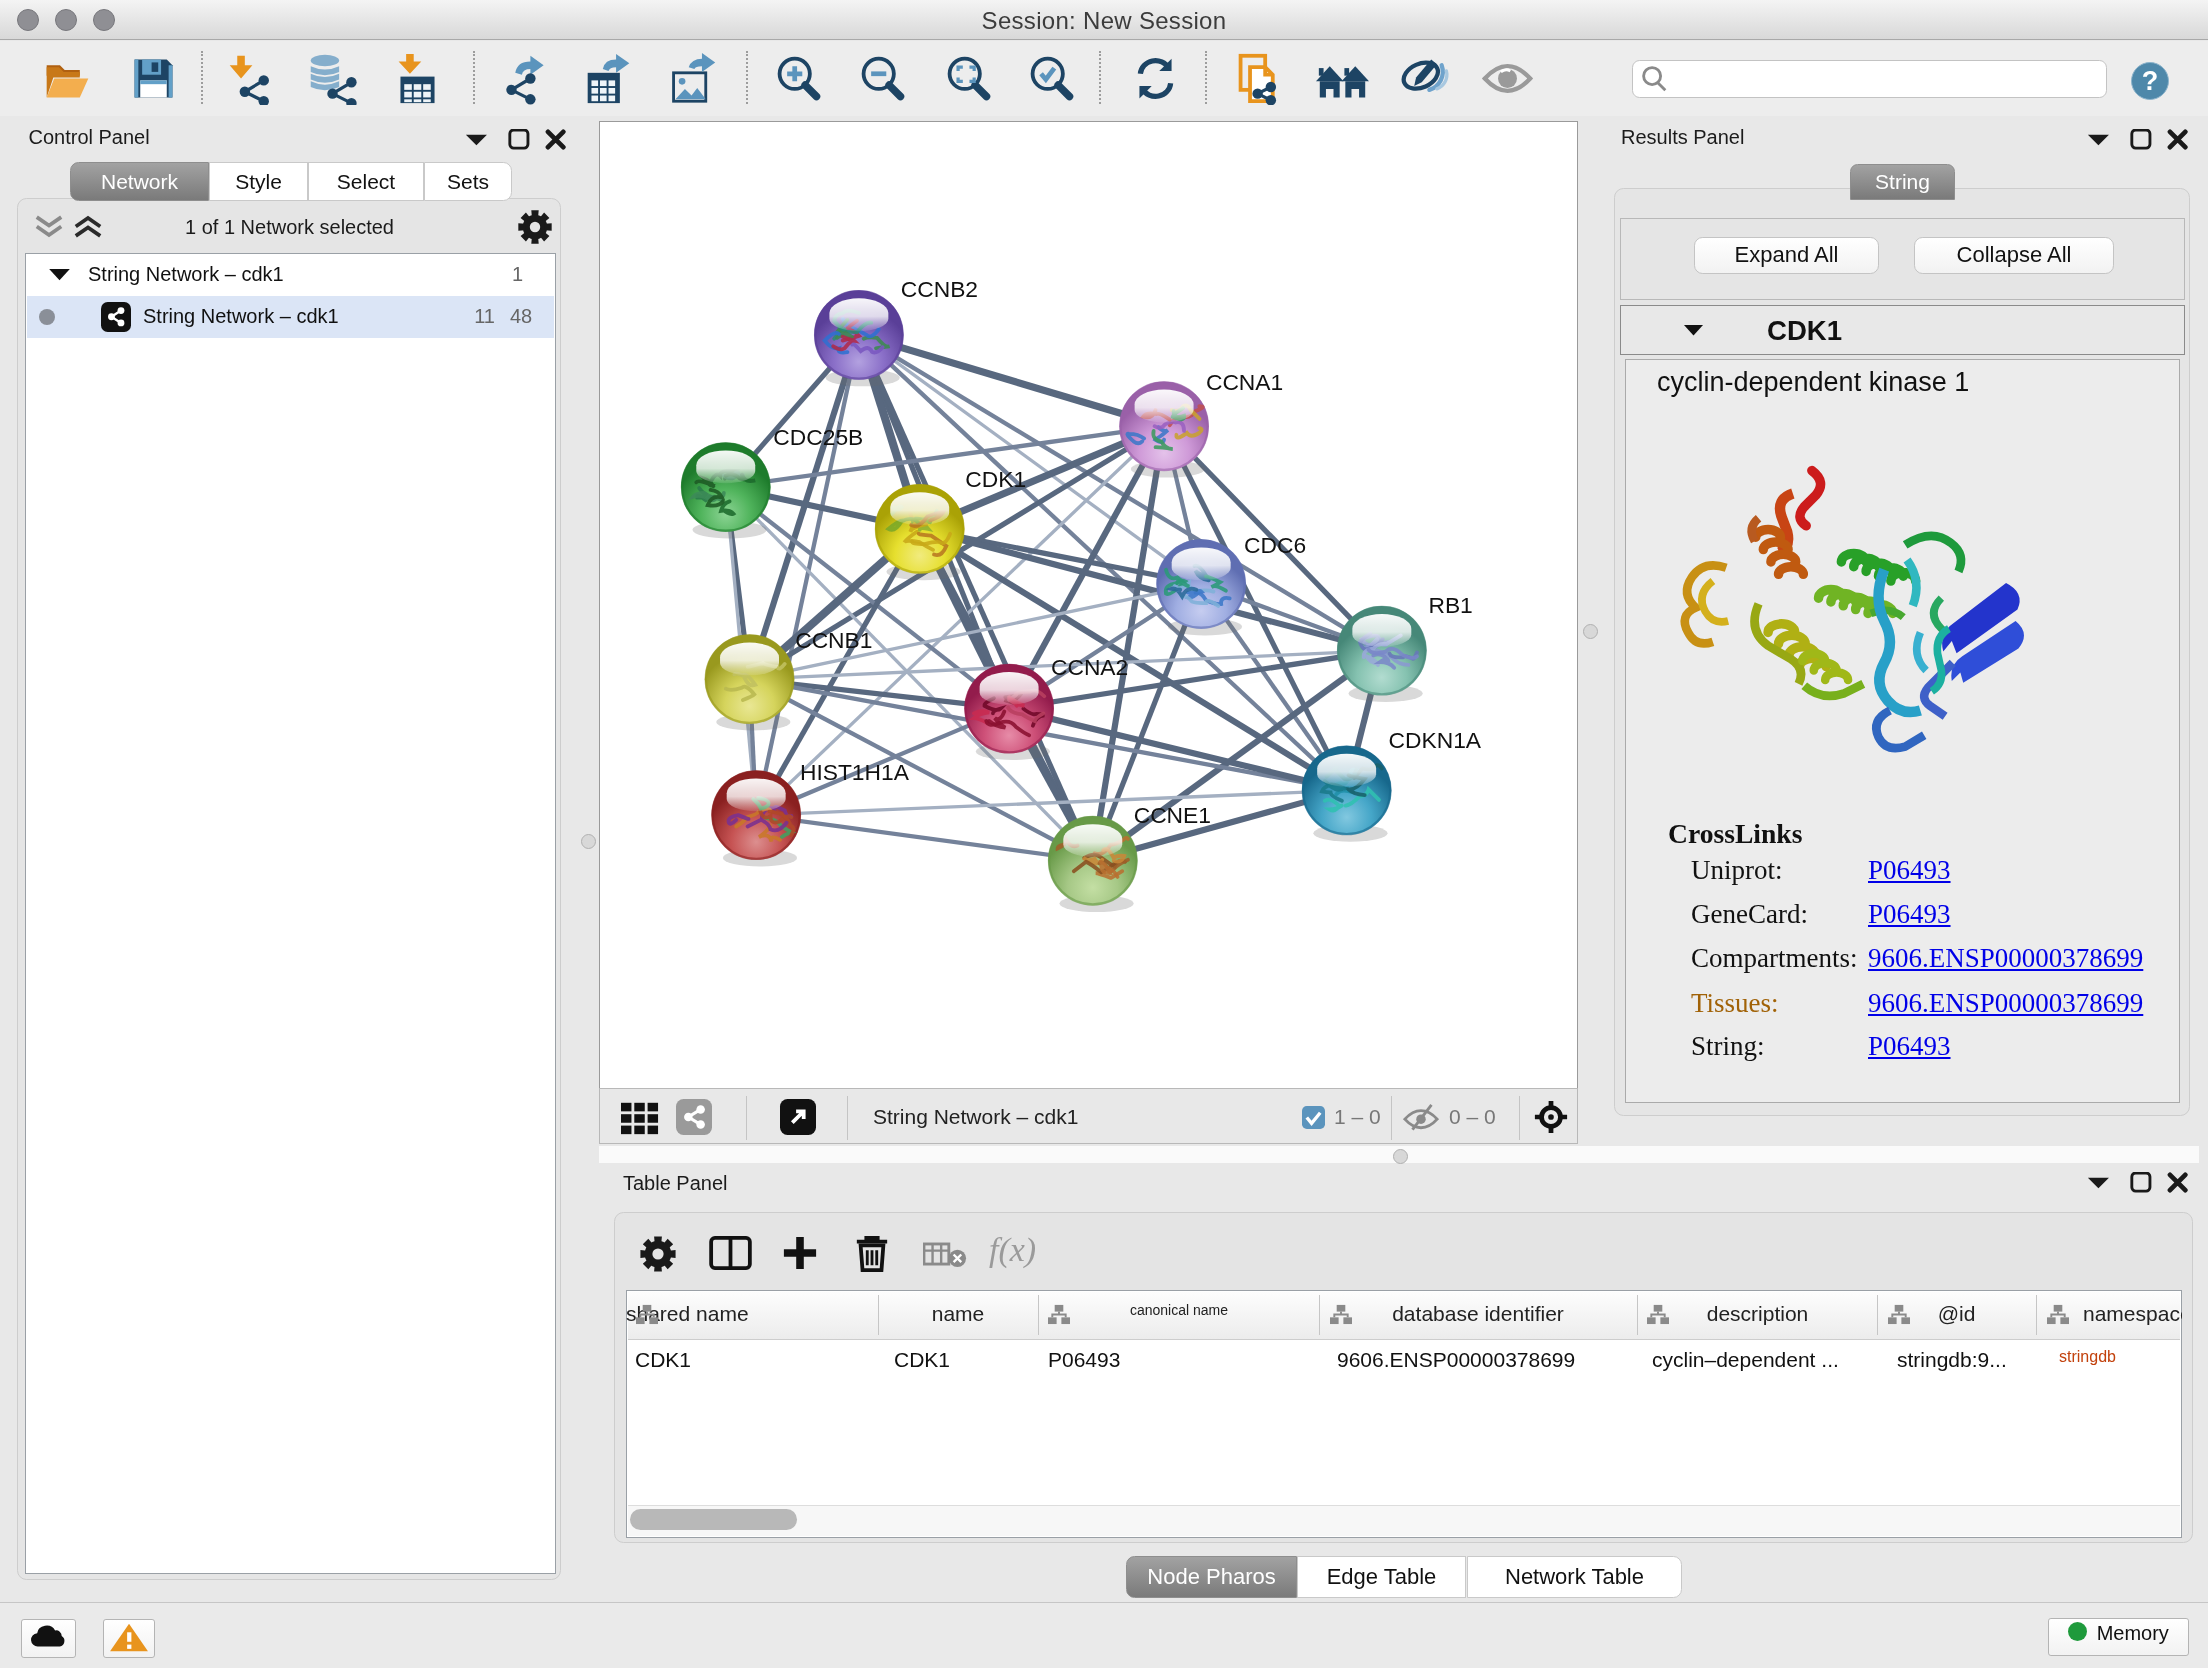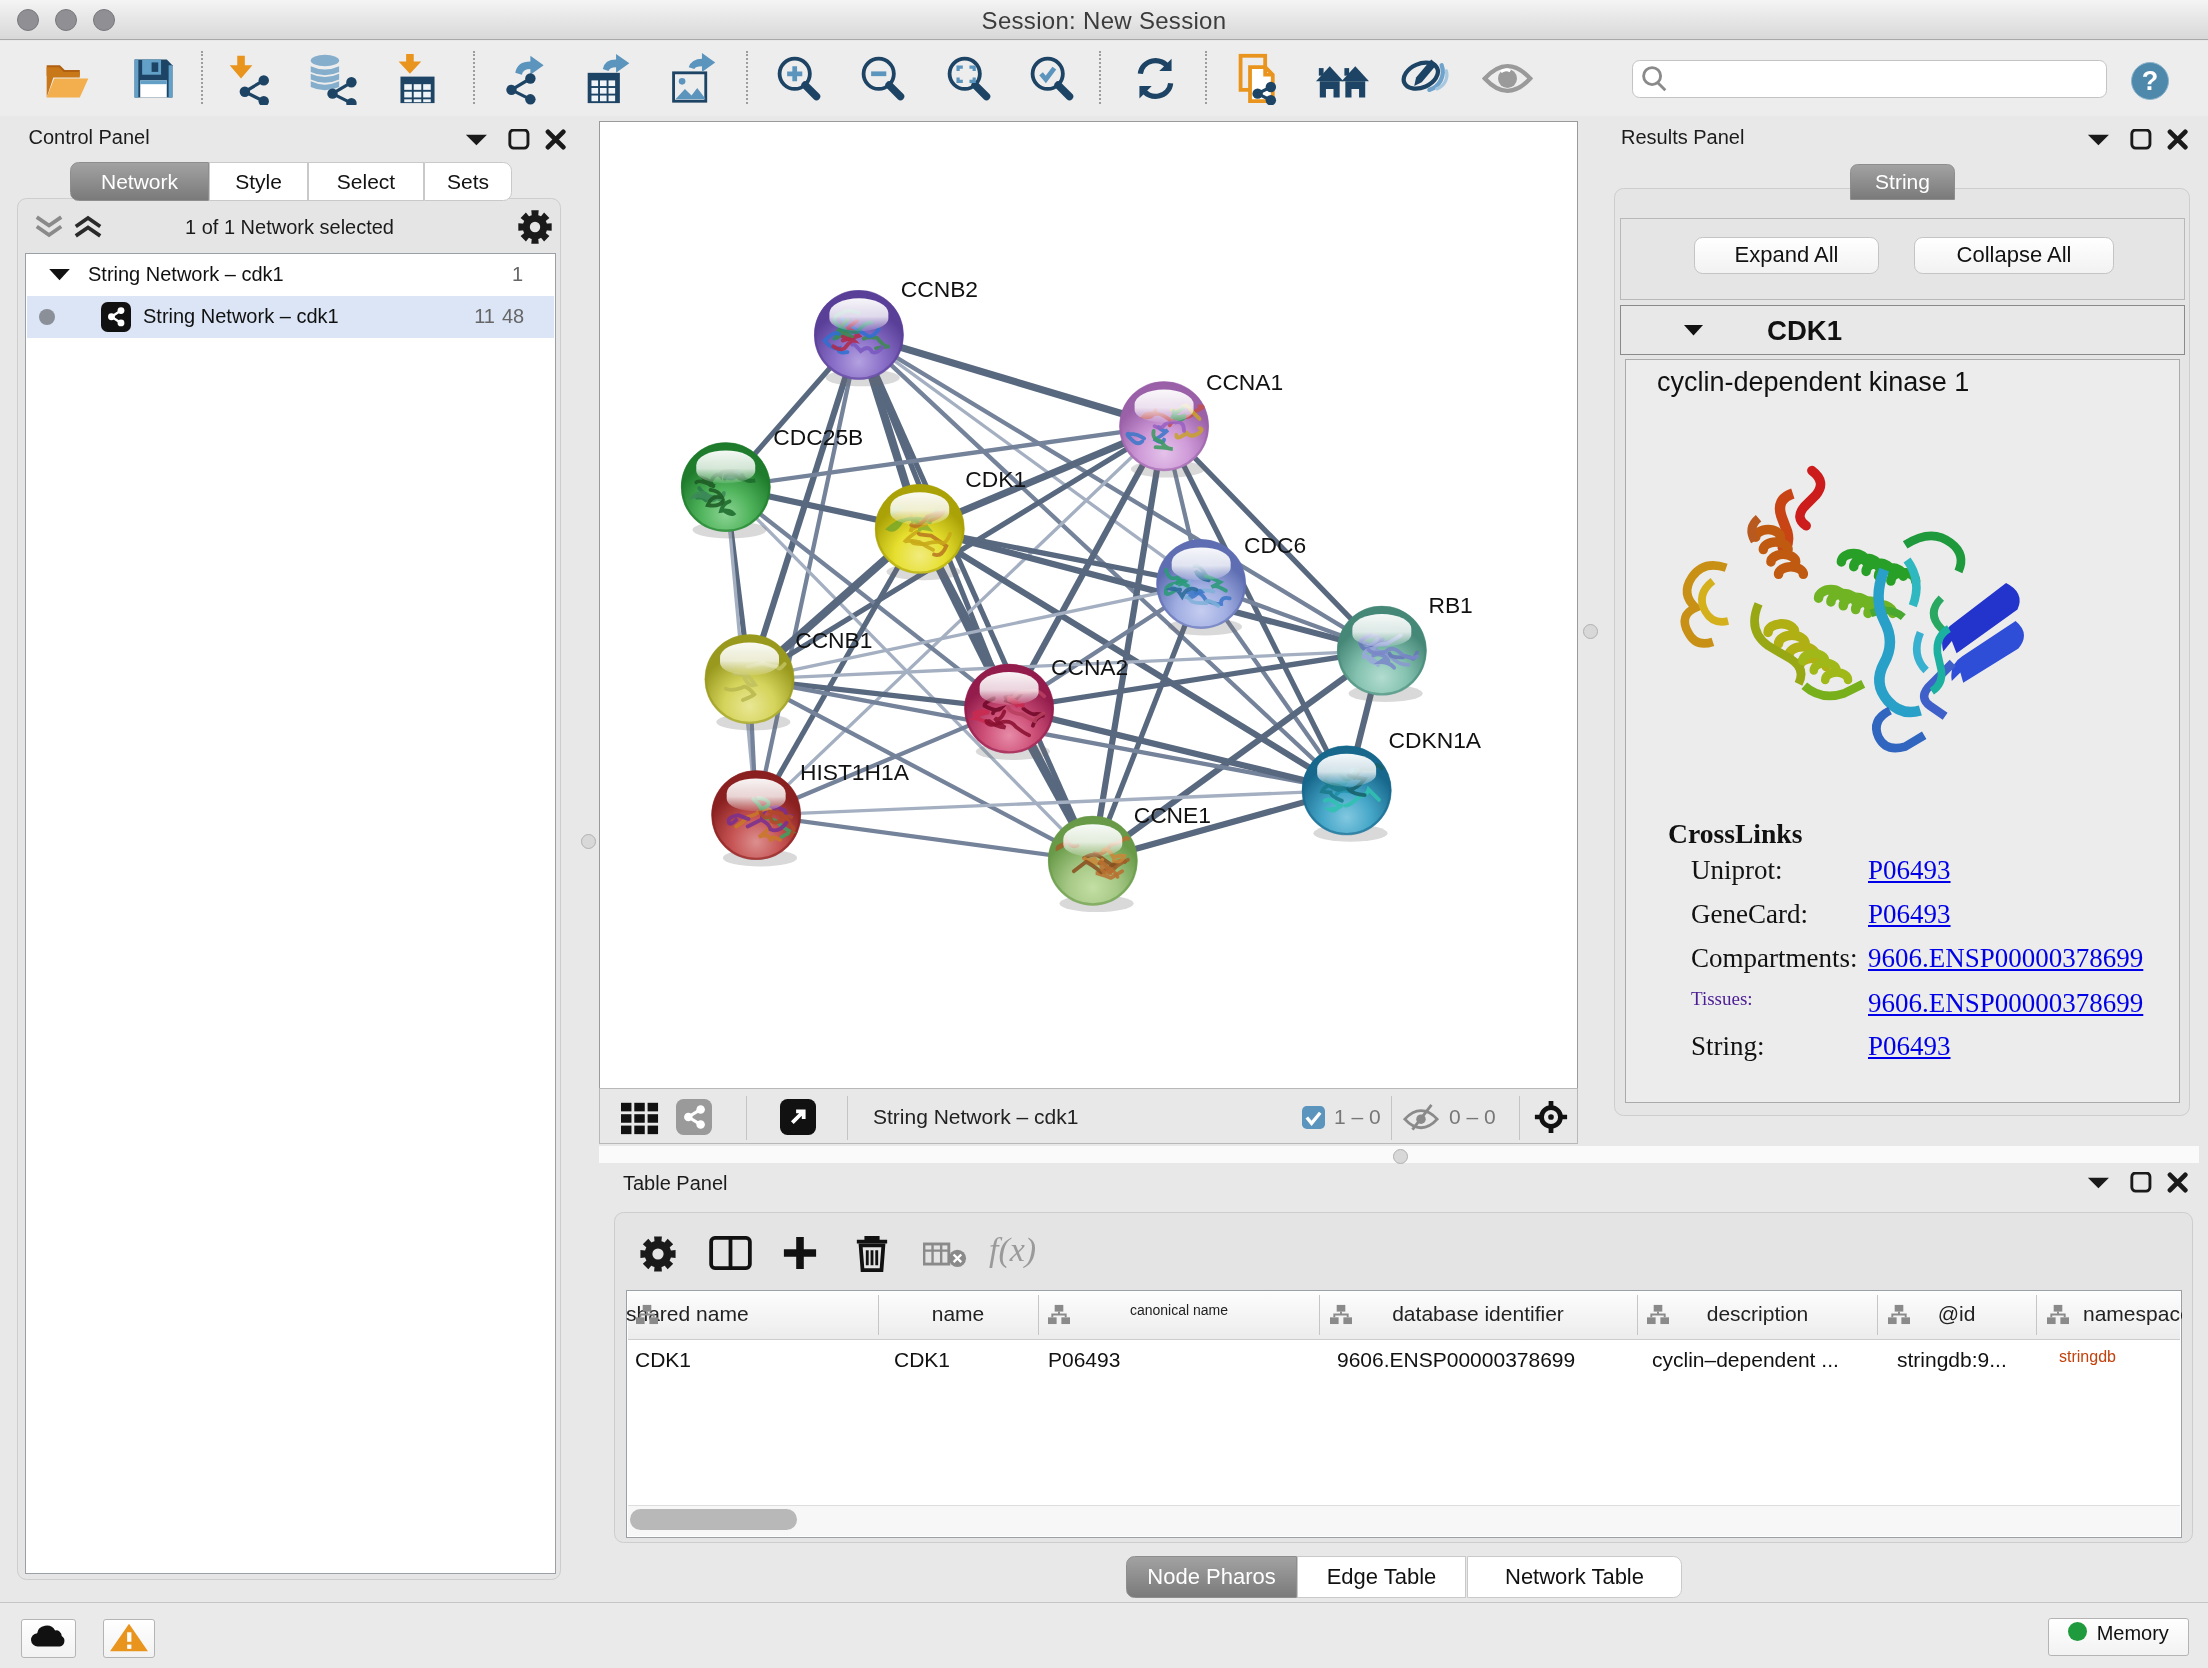--- a/index.html
+++ b/index.html
@@ -216,21 +216,21 @@
 <div class="abs" style="left:101px;top:302px;width:29.5px;height:29.5px;border-radius:6.7px;background:#111"><svg width="29.5" height="29.5" viewBox="0 0 31 31">
       <g fill="#fff">
         <circle cx="11" cy="15.5" r="3.6"></circle>
         <circle cx="21" cy="9" r="3.6"></circle>
         <circle cx="21" cy="22" r="3.6"></circle>
         <path d="M11,15.5 L21,9 M11,15.5 L21,22" stroke="#fff" stroke-width="2.4"></path>
       </g>
     </svg></div>
 <div class="abs" style="left:143px;top:305px;font-size:20px;color:#111">String Network – cdk1</div>
 <div class="abs" style="left:457px;top:305px;width:38px;text-align:right;font-size:20px;color:#666">11</div>
-<div class="abs" style="left:502px;top:305px;width:38px;text-align:left;font-size:20px;color:#666">48</div>
+<div class="abs" style="left:502px;top:305px;width:38px;text-align:center;font-size:20px;color:#666">48</div>
 <div class="abs" style="left:599px;top:121px;width:979px;height:967px;background:#fff;border:1px solid #9a9a9a;border-bottom:none"></div>
 <div class="abs" style="left:599px;top:121px;width:979px;height:967px;overflow:hidden">
     <svg width="979" height="967" viewBox="630 127 1029 1017" style="position:absolute;left:0;top:0">
       <defs>
         <radialGradient id="gCCNB2" cx="50%" cy="80%" r="62%">
           <stop offset="0%" stop-color="#b3a1e0"></stop>
           <stop offset="45%" stop-color="#8a6fc8"></stop>
           <stop offset="96%" stop-color="#5a3f98"></stop>
           <stop offset="100%" stop-color="#5a3f98"></stop>
         </radialGradient>
@@ -614,21 +614,21 @@
       <path d="M292,176 q-14,8 -12,26 l4,18 q2,14 -10,22" fill="none" stroke="#1cb0a0" stroke-width="8"></path>
       <path d="M230,262 q-20,10 -12,28 q8,16 28,10 l20,-12" fill="none" stroke="#3066c0" stroke-width="9"></path>
     </svg>
 <div class="abs" style="left:42px;top:458px;font-size:27.6px;font-weight:bold;font-family:'Liberation Serif',serif;color:#111">CrossLinks</div>
 <div class="abs" style="left:65px;top:495px;font-size:27px;font-family:'Liberation Serif',serif;color:#111">Uniprot:</div>
 <div class="abs link" style="left:242px;top:495px;font-size:27px">P06493</div>
 <div class="abs" style="left:65px;top:539px;font-size:27px;font-family:'Liberation Serif',serif;color:#111">GeneCard:</div>
 <div class="abs link" style="left:242px;top:539px;font-size:27px">P06493</div>
 <div class="abs" style="left:65px;top:583px;font-size:27px;font-family:'Liberation Serif',serif;color:#111">Compartments:</div>
 <div class="abs link" style="left:242px;top:583px;font-size:27px">9606.ENSP00000378699</div>
-<div class="abs" style="left:65px;top:628px;font-size:19px;font-family:'Liberation Serif',serif;color:#4c1d95">Tissues:</div>
+<div class="abs" style="left:65px;top:628px;font-size:27px;font-family:'Liberation Serif',serif;color:#a16207">Tissues:</div>
 <div class="abs link" style="left:242px;top:628px;font-size:27px">9606.ENSP00000378699</div>
 <div class="abs" style="left:65px;top:671px;font-size:27px;font-family:'Liberation Serif',serif;color:#111">String:</div>
 <div class="abs link" style="left:242px;top:671px;font-size:27px">P06493</div>
 </div>
 <div class="abs panelhead" style="left:623px;top:1172px">Table Panel</div>
 <div class="abs" style="left:2086px;top:1172px"><svg width="105" height="21" viewBox="0 0 110 22">
       <path d="M2,6 l11,11 11,-11 Z" fill="#1a1a1a"></path>
       <rect x="48" y="1" width="19" height="19" rx="4" fill="none" stroke="#1a1a1a" stroke-width="3"></rect>
       <path d="M88,3 l16,16 M104,3 l-16,16" stroke="#1a1a1a" stroke-width="5" stroke-linecap="round"></path>
     </svg></div>

